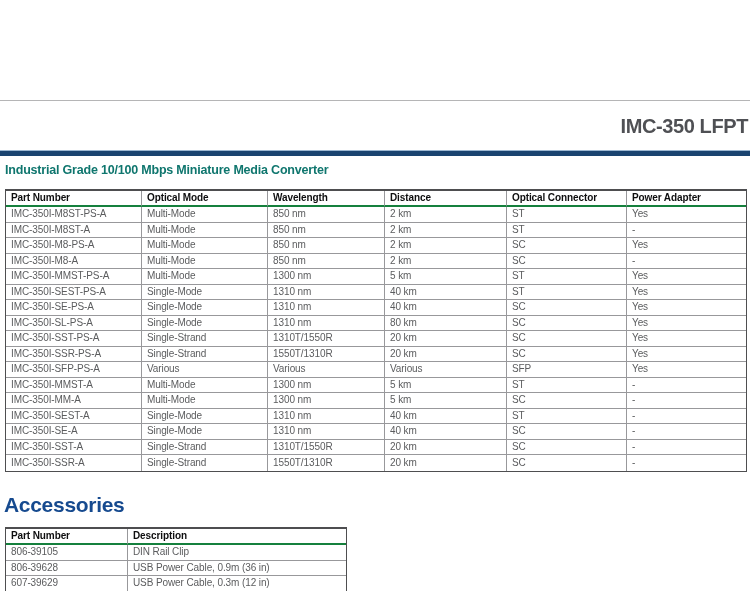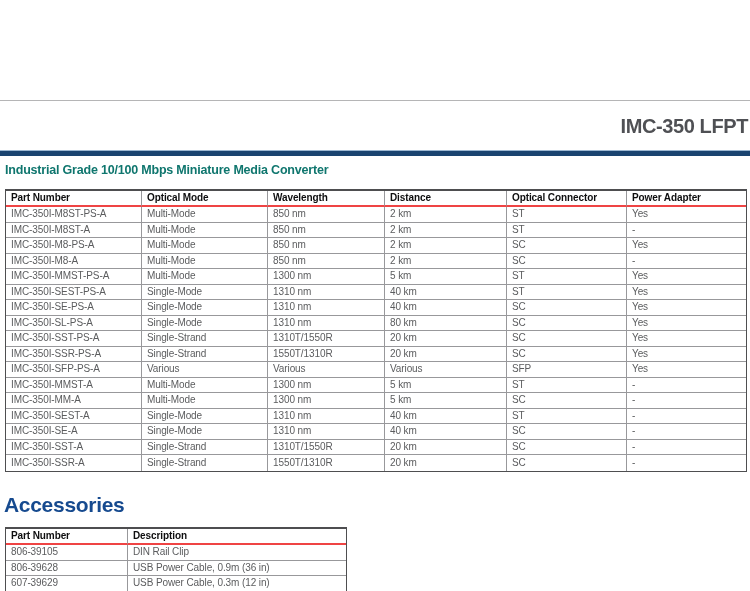--- a/index.html
+++ b/index.html
@@ -66,21 +66,21 @@
     vertical-align: middle;
     border-right: 1px solid #98989b;
     border-bottom: 1px solid #98989b;
     overflow: hidden;
     white-space: nowrap;
   }
   table.tbl td:last-child { border-right: none; }
   table.tbl thead td {
     font-weight: bold;
     color: #0e0e0f;
-    border-bottom: 2px solid #ef4444;
+    border-bottom: 2px solid #15803d;
   }
   table.tbl tbody tr.last-row td { border-bottom: none; }
   .tbl-main { top: 189px; left: 5px; width: 742px; }
   .tbl-main td:nth-child(1) { width: 136px; }
   .tbl-main td:nth-child(2) { width: 126px; }
   .tbl-main td:nth-child(3) { width: 117px; }
   .tbl-main td:nth-child(4) { width: 122px; }
   .tbl-main td:nth-child(5) { width: 120px; }
   .tbl-acc  { top: 527px; left: 5px; width: 342px; }
   .tbl-acc td:nth-child(1) { width: 122px; }

